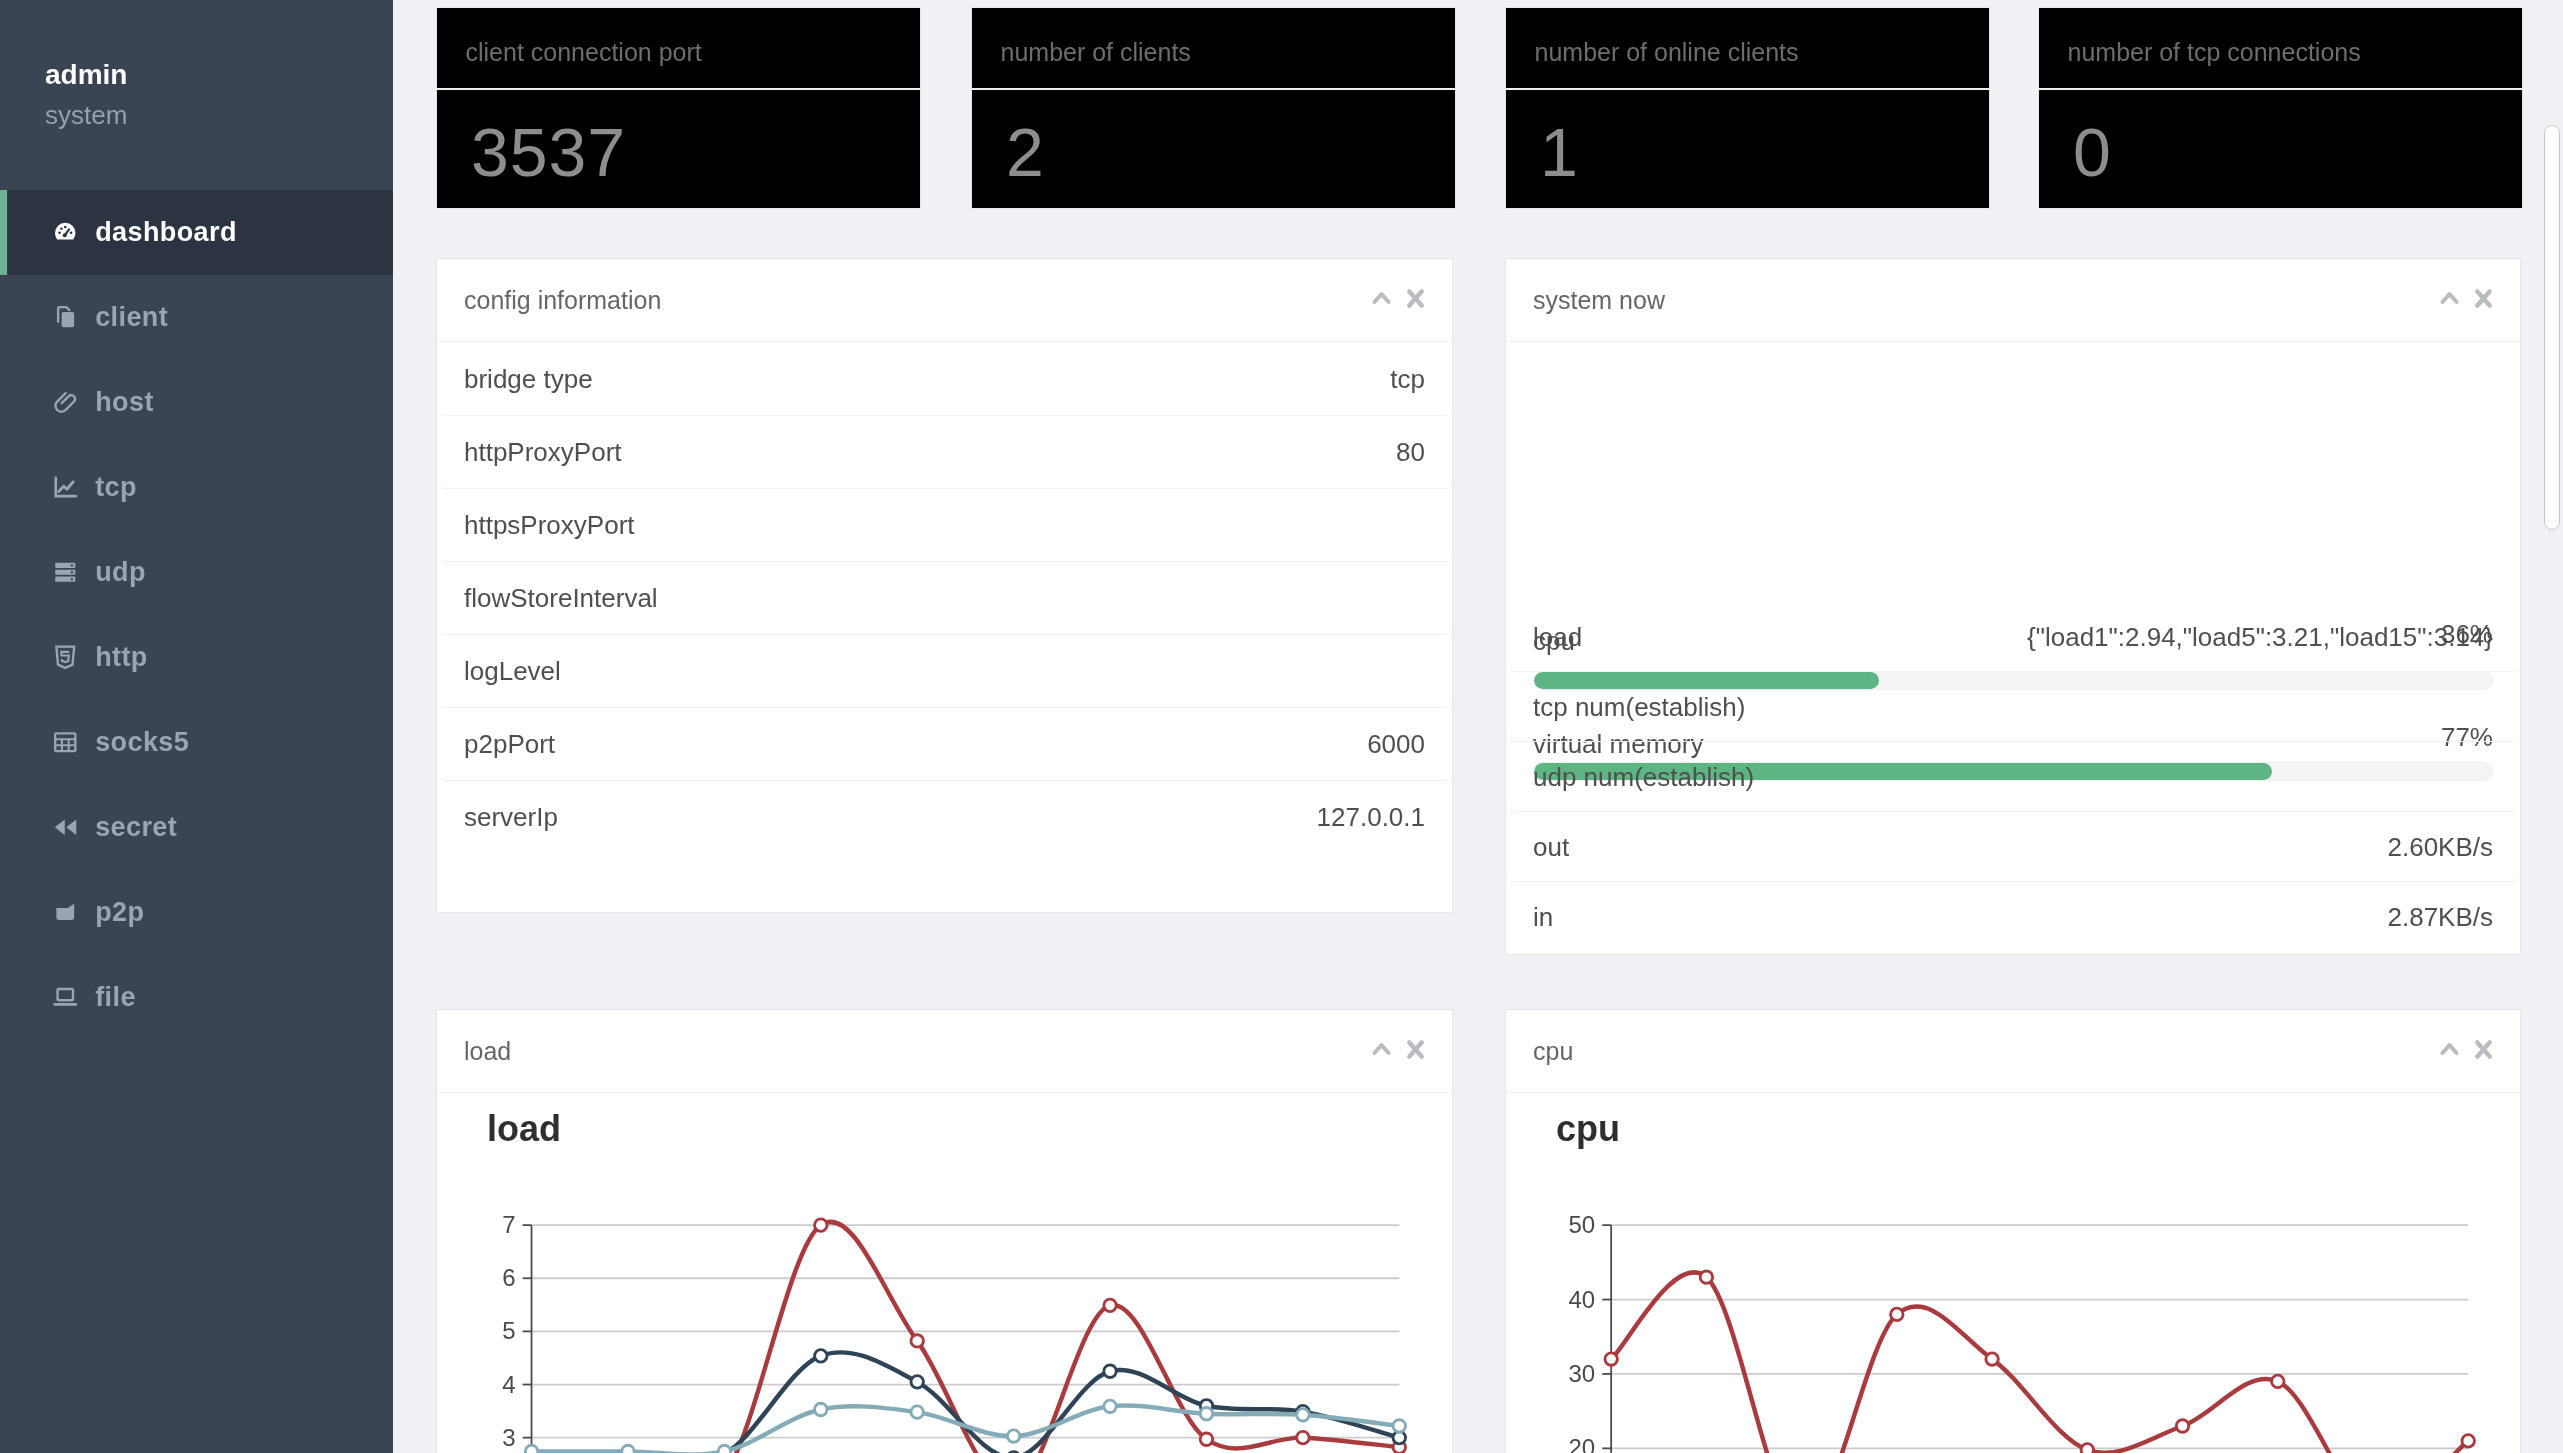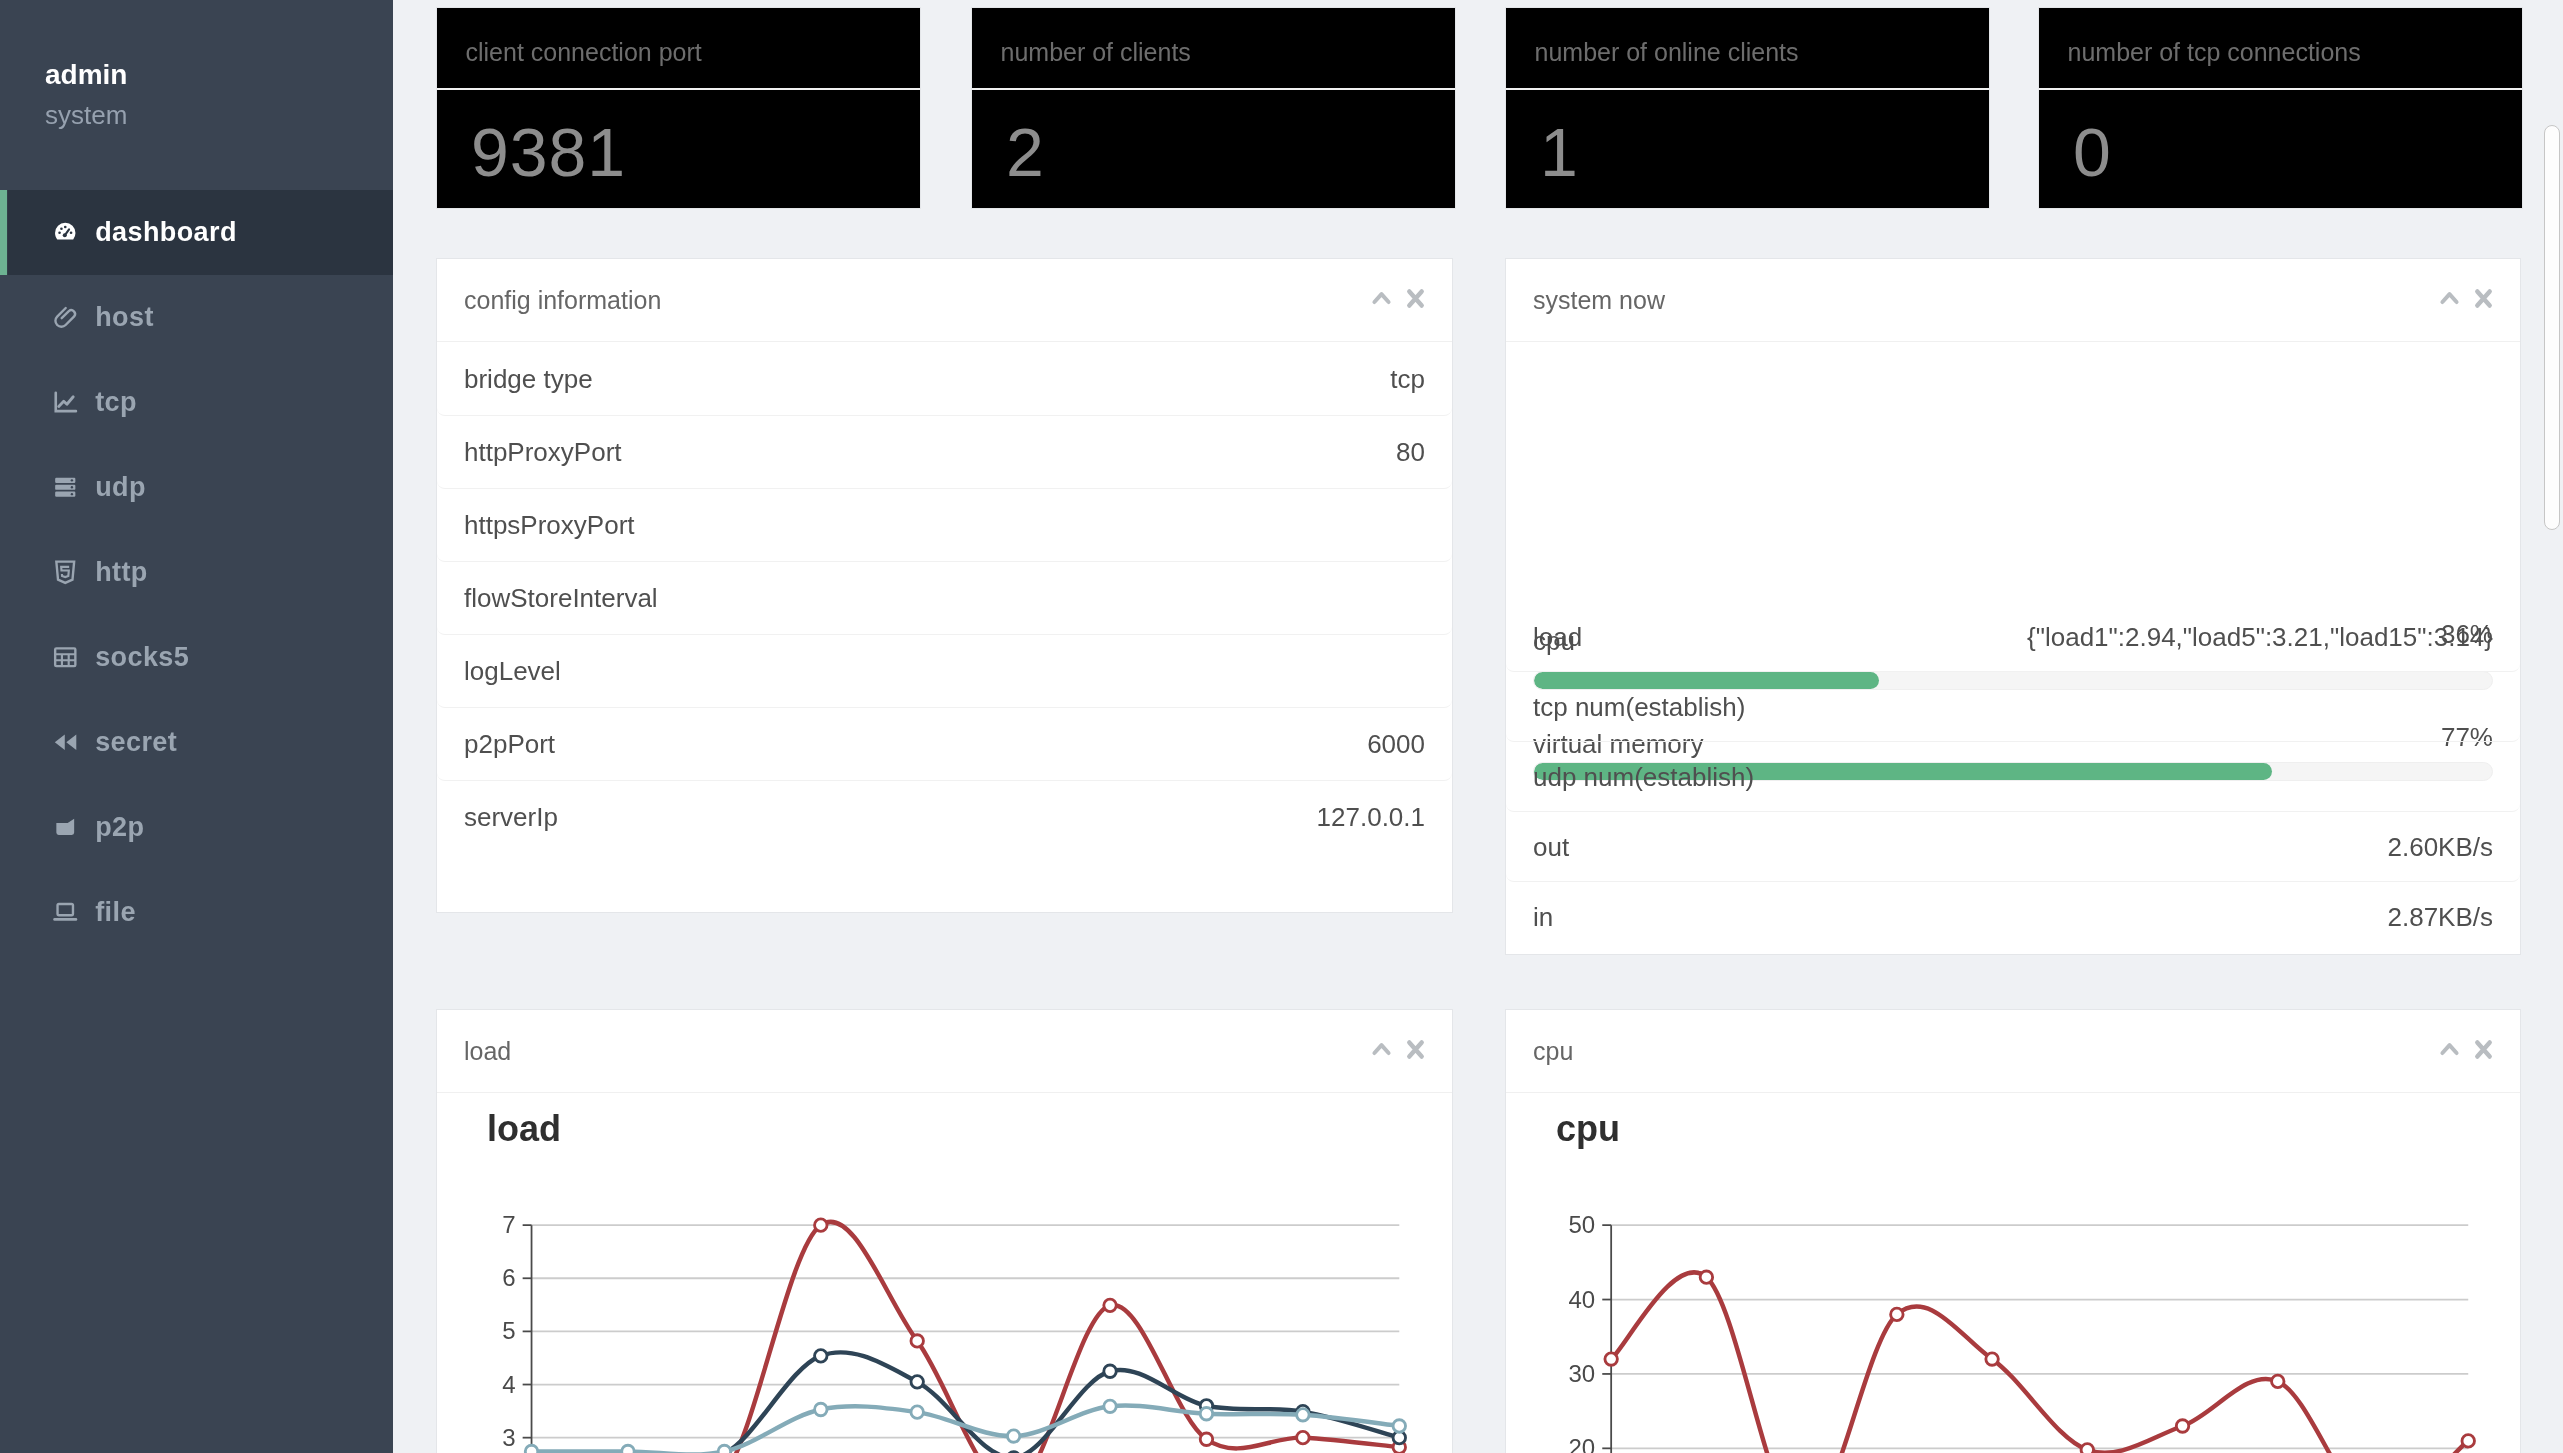--- a/index.html
+++ b/index.html
@@ -77,20 +77,29 @@
               <line x1="11.6" y1="14.6" x2="15.2" y2="9.6"></line>
             </g>
             <circle cx="11.6" cy="14.6" r="1.7" fill="#2b3440"></circle>
           </svg>
         </span>
         <span class="mi-label">dashboard</span>
       </div>
       <div class="menu-item">
         <span class="mi-icon">
           <svg viewBox="0 0 24 24">
+            <rect x="9" y="7.5" width="10.5" height="13" rx="1.5" fill="currentColor"></rect>
+            <path d="M6 16.5V5a1.5 1.5 0 0 1 1.5-1.5H13l3 3" fill="none" stroke="currentColor" stroke-width="2"></path>
+          </svg>
+        </span>
+        <span class="mi-label">client</span>
+      </div>
+      <div class="menu-item">
+        <span class="mi-icon">
+          <svg viewBox="0 0 24 24">
             <path d="M9 12.8l6-6a3.2 3.2 0 0 1 4.5 4.5l-7.2 7.2a5 5 0 0 1-7.1-7.1l7.2-7.2" fill="none" stroke="currentColor" stroke-width="2" stroke-linecap="round"></path>
           </svg>
         </span>
         <span class="mi-label">host</span>
       </div>
       <div class="menu-item">
         <span class="mi-icon">
           <svg viewBox="0 0 24 24">
             <path d="M4 4v15.5h17" fill="none" stroke="currentColor" stroke-width="2.2" stroke-linecap="round"></path>
             <path d="M6.5 15.5l4.2-4.4 2.7 2.6 5.3-6.3" fill="none" stroke="currentColor" stroke-width="2.4" stroke-linecap="round" stroke-linejoin="round"></path>
@@ -158,21 +167,21 @@
         </span>
         <span class="mi-label">file</span>
       </div>
     </nav>
 </aside>
 
 <div id="cards">
     <div class="card" style="left:436px;">
       <div class="c-label">client connection port</div>
       <div class="c-divider"></div>
-      <div class="c-value">9381</div>
+      <div class="c-value">3537</div>
     </div>
     <div class="card" style="left:971px;">
       <div class="c-label">number of clients</div>
       <div class="c-divider"></div>
       <div class="c-value">2</div>
     </div>
     <div class="card" style="left:1505px;">
       <div class="c-label">number of online clients</div>
       <div class="c-divider"></div>
       <div class="c-value">1</div>

